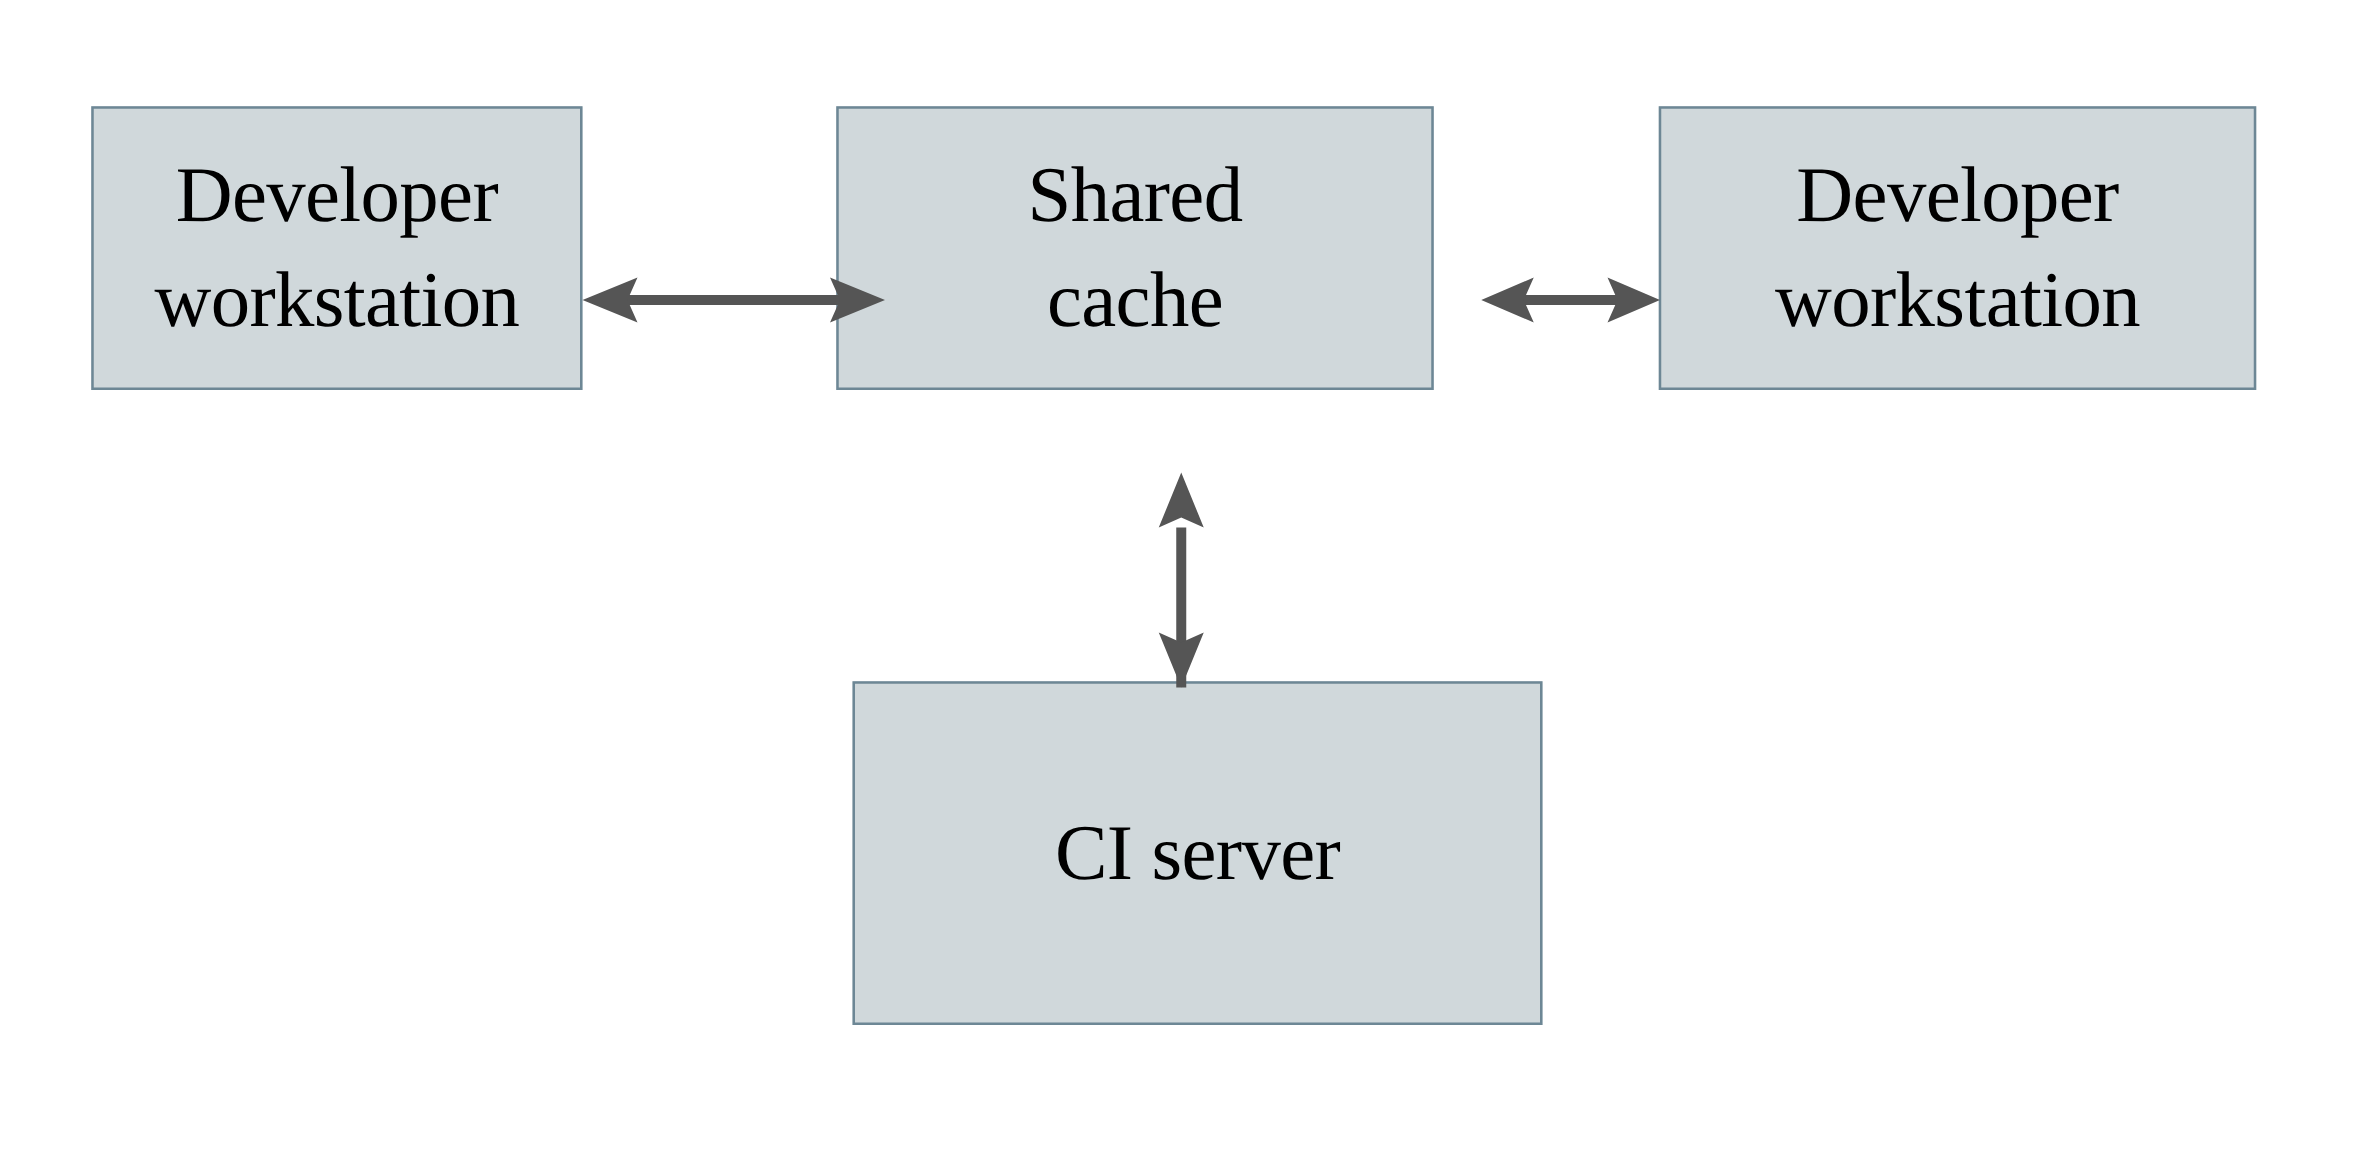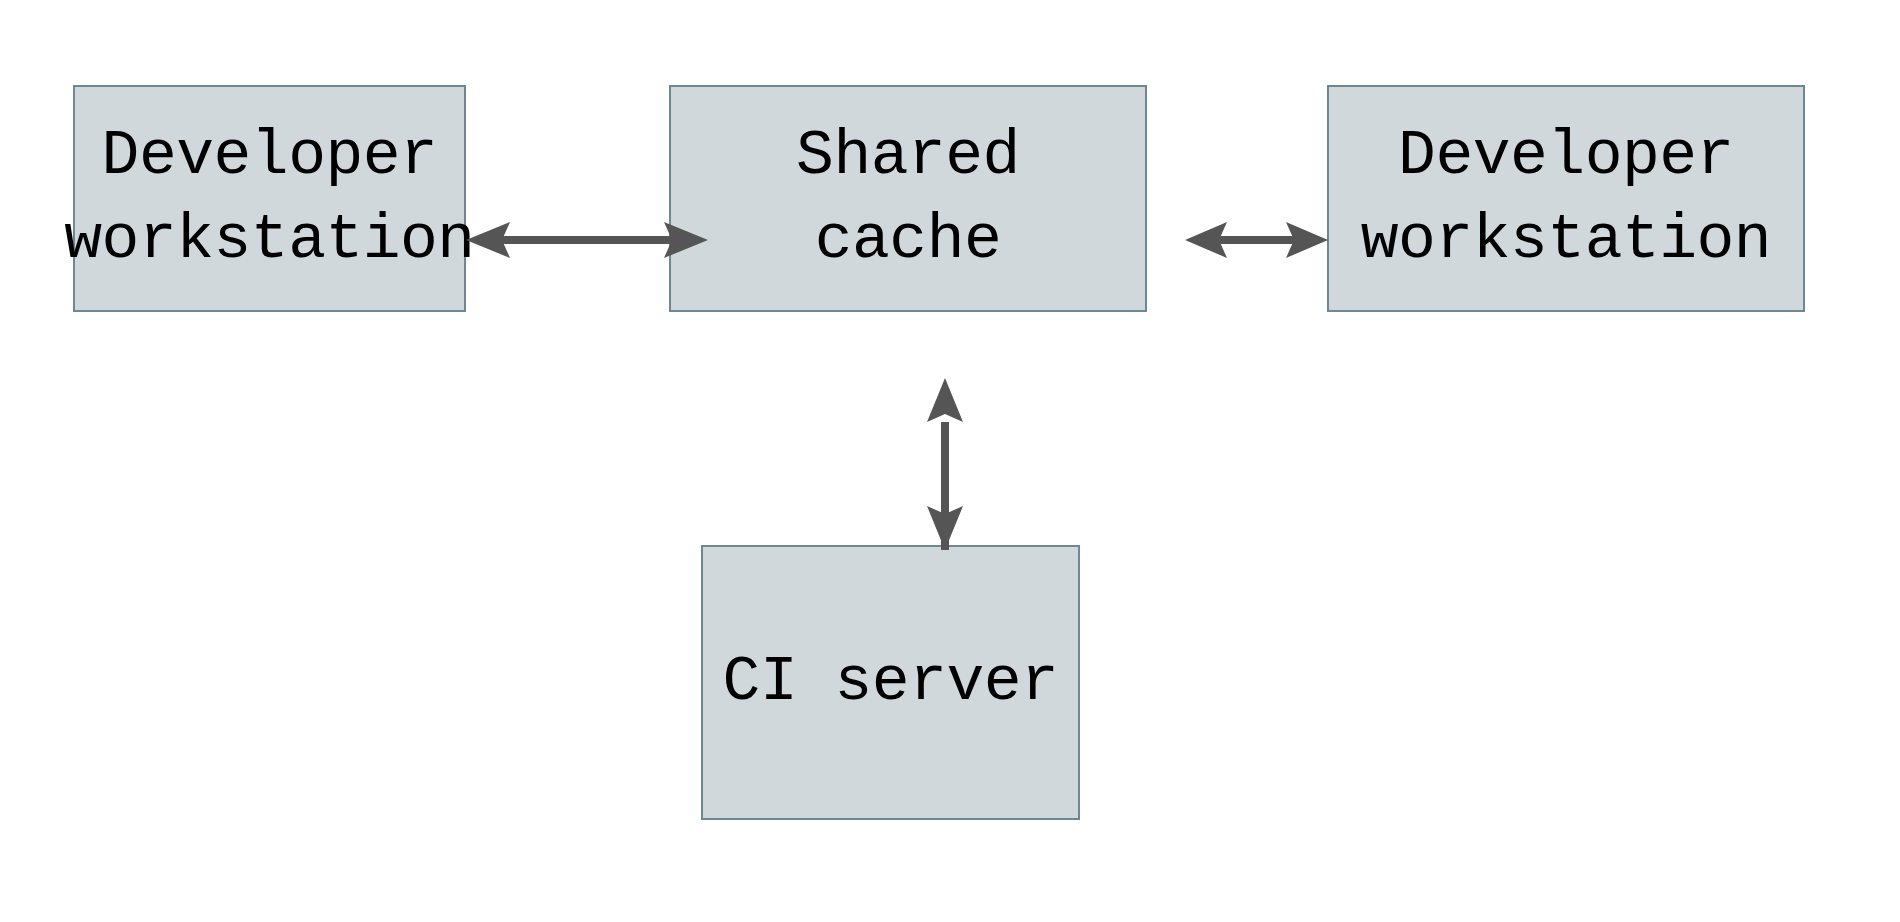--- a/index.html
+++ b/index.html
@@ -20,21 +20,21 @@
   .node {
     position: absolute;
     box-sizing: border-box;
     background: #d0d8db;
     border: 2px solid #6d8795;
     display: flex;
     align-items: center;
     justify-content: center;
     text-align: center;
     color: #000000;
-    font-family: Liberation Mono, monospace;
+    font-family: Liberation Serif, serif;
     font-size: 63px;
     font-weight: 400;
     line-height: 1.32;
     letter-spacing: -0.5px;
     white-space: pre-line;
     padding: 0 10px;
   }
   #node-dev-left {
     left: 73px;
     top: 85px;
@@ -47,23 +47,23 @@
     width: 478px;
     height: 227px;
   }
   #node-dev-right {
     left: 1327px;
     top: 85px;
     width: 478px;
     height: 227px;
   }
   #node-ci-server {
-    left: 701px;
+    left: 682px;
     top: 545px;
-    width: 379px;
+    width: 552px;
     height: 275px;
   }
   .edge {
     position: absolute;
     overflow: visible;
   }
   #edge-left {
     left: 466px;
     top: 170px;
     width: 242px;

